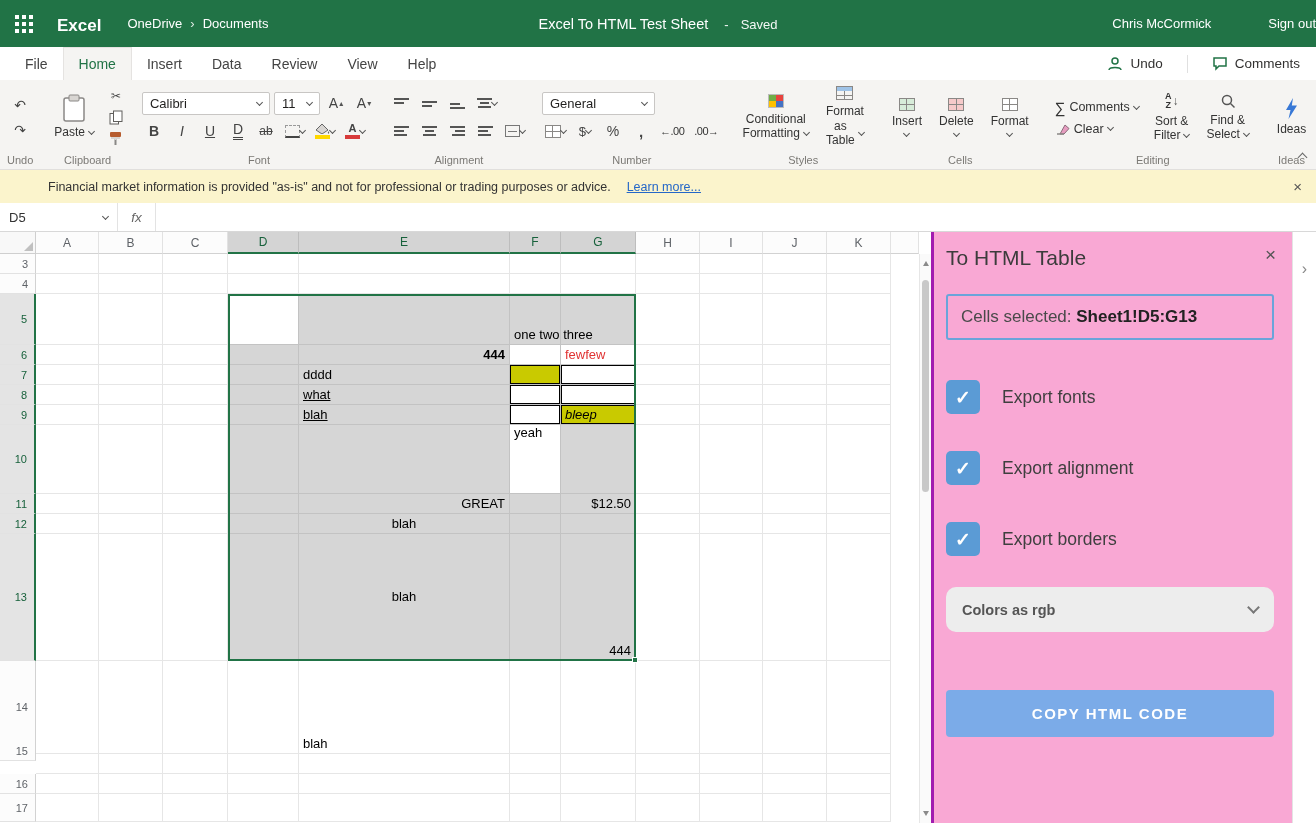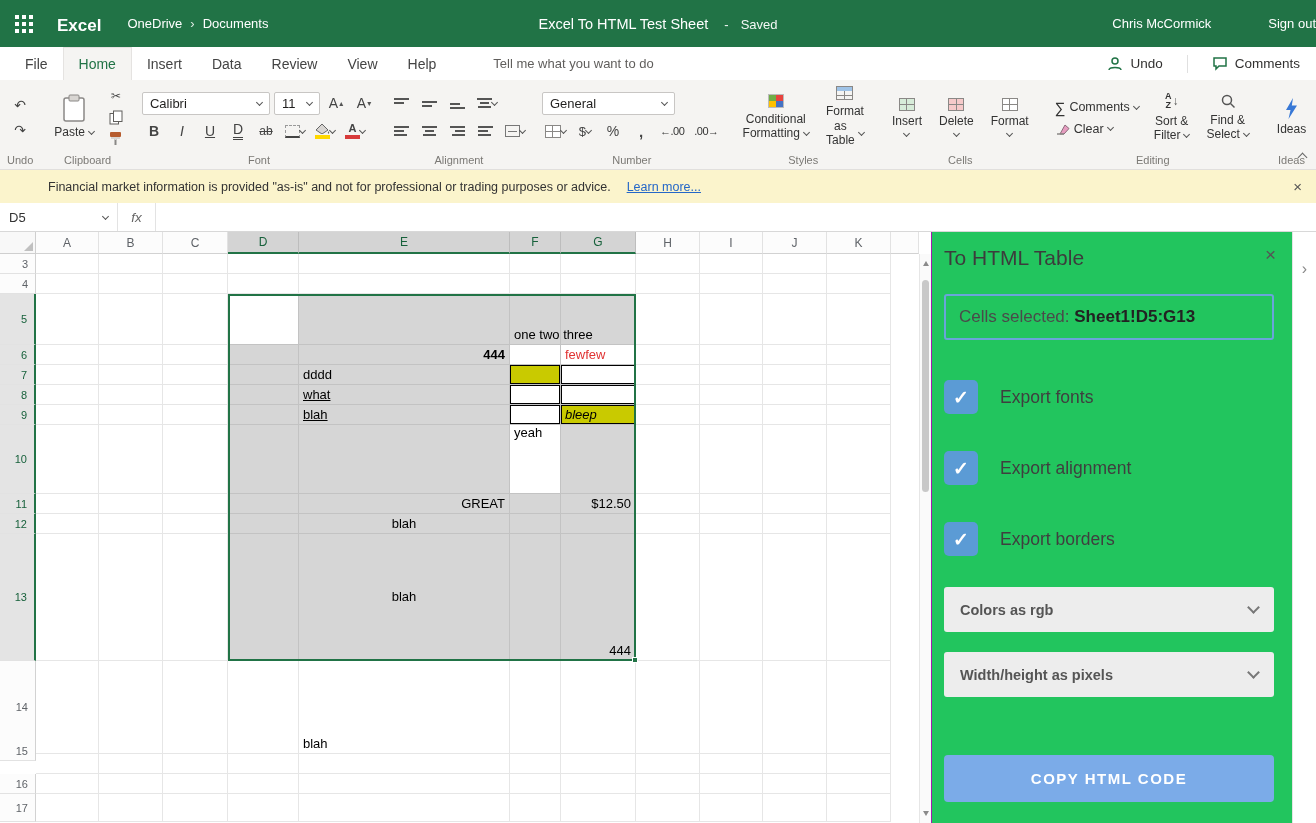--- a/index.html
+++ b/index.html
@@ -40,21 +40,21 @@
   .vcol { display:flex; flex-direction:column; align-items:center; justify-content:center; gap:2px; }
   .vcol2 { display:flex; flex-direction:column; align-items:flex-start; justify-content:center; gap:5px; }
   .ibtn { min-width:24px; height:23px; display:flex; align-items:center; justify-content:center; font-size:14px; color:#444; padding:0 3px; }
   .ibtn.sm { height:19px; font-size:12px; }
   .sbtn { display:flex; align-items:center; gap:4px; font-size:12.5px; color:#333; padding:2px 5px; }
   .bigbtn { height:64px; display:flex; flex-direction:column; align-items:center; justify-content:center; gap:4px; font-size:12px; color:#333; line-height:1.15; padding:0 7px; }
   .lbl2 { display:flex; flex-direction:column; align-items:center; line-height:1.2; }
   .lrow { display:flex; align-items:center; gap:4px; }
   .car { width:5px; height:5px; border-right:1.4px solid #555; border-bottom:1.4px solid #555; transform:rotate(45deg); margin-top:-2px; flex:0 0 auto; }
   .rsel { display:flex; align-items:center; justify-content:space-between; background:#fff; border:1px solid #c8c6c4; border-radius:2px; height:23px; padding:0 7px; font-size:13px; color:#201f1e; gap:6px; }
-  .w128 { width:128px; } .w44 { width:46px; } .w135 { width:133px; }
+  .w128 { width:128px; } .w44 { width:46px; } .w135 { width:113px; }
   .fb { font-weight:700; } .fi { font-style:italic; } .fu { text-decoration:underline; }
   .fd { border-bottom:3px double #444; line-height:1; padding-bottom:1px; }
   .fs { text-decoration:line-through; font-size:12px; }
   .tinycar { font-size:8px; color:#555; margin-left:1px; vertical-align:super; }
   .colorstack { display:flex; flex-direction:column; align-items:center; gap:1px; }
   .cbar { width:15px; height:4px; }
   .bicon { width:15px; height:13px; border:1px dashed #9a9a9a; border-bottom:2px solid #444; }
   .gicon { width:16px; height:13px; border:1px solid #8a8886; background-color:#fff; background-repeat:no-repeat;
            background-image:linear-gradient(#8a8886,#8a8886),linear-gradient(#8a8886,#8a8886);
            background-size:1px 100%,100% 1px; background-position:50% 0,0 50%; }
@@ -109,31 +109,31 @@
   .cell.bb { box-shadow:inset 0 0 0 1px #000; }
   .ctext { position:relative; z-index:2; white-space:nowrap; padding:0 4px 1px 4px; line-height:1.2; }
   .selbox { position:absolute; border:2px solid #217346; pointer-events:none; z-index:3; }
   .fillhandle { position:absolute; right:-4px; bottom:-4px; width:6px; height:6px; background:#217346; border:1px solid #fff; pointer-events:auto; }
   .vscroll { position:absolute; top:22px; right:0; bottom:0; width:12px; background:#fafafa; border-left:1px solid #e6e6e6; }
   .vthumb { position:absolute; left:2px; width:7px; top:26px; height:212px; background:#c8c8c8; border-radius:4px; }
   .sarrow-up { position:absolute; top:7px; left:3px; width:0; height:0; border-left:3px solid transparent; border-right:3px solid transparent; border-bottom:5px solid #8a8a8a; }
   .sarrow-down { position:absolute; bottom:7px; left:3px; width:0; height:0; border-left:3px solid transparent; border-right:3px solid transparent; border-top:5px solid #8a8a8a; }
 
   
-  .panel { width:361px; border-left:1px solid #a21caf; background:#22c55e; padding:14px 18px 0 12px; position:relative; }
+  .panel { width:361px; border-left:3px solid #a21caf; background:#f9a8d4; padding:14px 18px 0 12px; position:relative; }
   .ptitle { font-size:21px; color:#3c3c3c; font-weight:400; }
   .pclose { position:absolute; right:16px; top:12px; font-size:19px; color:#555; cursor:pointer; }
   .selcells { margin-top:24px; border:2px solid #6aa4da; border-radius:3px; padding:11px 13px; font-size:17px; color:#4a4a4a; }
   .selcells b { color:#222; }
   .cbrow { display:flex; align-items:center; margin-top:37px; cursor:pointer; }
   .cbrow.first { margin-top:40px; }
   .cbbox { width:34px; height:34px; border-radius:5px; background:#5b9bd5; color:#fff; font-size:19px; font-weight:700; display:flex; align-items:center; justify-content:center; }
   .cblabel { margin-left:22px; font-size:17.5px; color:#3f3f3f; }
   .dd { margin-top:20px; background:#ededed; border-radius:3px; height:45px; display:flex; align-items:center; justify-content:space-between; padding:0 16px; font-size:14.5px; font-weight:700; color:#555; cursor:pointer; }
-  .dd.first { margin-top:31px; }
+  .dd.first { margin-top:31px;border-radius:10px; }
   .bigchev { width:9px; height:9px; border-right:2px solid #777; border-bottom:2px solid #777; transform:rotate(45deg); margin-top:-5px; }
   .copybtn { margin-top:58px; width:100%; height:47px; background:#7babe8; border-radius:4px; color:#fff; font-weight:700; font-size:15px; letter-spacing:1.5px; }
 
   
   .strip { width:24px; border-left:1px solid #e4e4e4; background:#fff; display:flex; justify-content:center; }
   .stripchev { margin-top:28px; color:#8a8a8a; font-size:16px; cursor:pointer; }
 
   svg { display:block; }
 </style>
 </head>
@@ -171,21 +171,20 @@
   </div>
 
   <div class="menubar">
     <div class="mtab">File</div>
     <div class="mtab active">Home</div>
     <div class="mtab">Insert</div>
     <div class="mtab">Data</div>
     <div class="mtab">Review</div>
     <div class="mtab">View</div>
     <div class="mtab">Help</div>
-    <div class="tellme">Tell me what you want to do</div>
     <div class="mright">
       <button class="mbtn">
         <span>
             <svg width="16" height="16" viewBox="0 0 16 16">
               <circle cx="8" cy="5" r="3" fill="none" stroke="#217346" stroke-width="1.5"></circle>
               <path d="M2 14 c0 -3.5 12 -3.5 12 0" fill="none" stroke="#217346" stroke-width="1.5"></path>
             </svg>
           </span>
         <span>Undo</span>
       </button>
@@ -771,24 +770,20 @@
       </div>
       <div class="cbrow">
         <span class="cbbox">✓</span>
         <span class="cblabel">Export borders</span>
       </div>
 
       <div class="dd first">
         <span>Colors as rgb</span>
         <i class="bigchev"></i>
       </div>
-      <div class="dd">
-        <span>Width/height as pixels</span>
-        <i class="bigchev"></i>
-      </div>
 
       <button class="copybtn">COPY HTML CODE</button>
     </div>
 
     <div class="strip">
       <span class="stripchev">›</span>
     </div>
 
   </div>
 </div>

